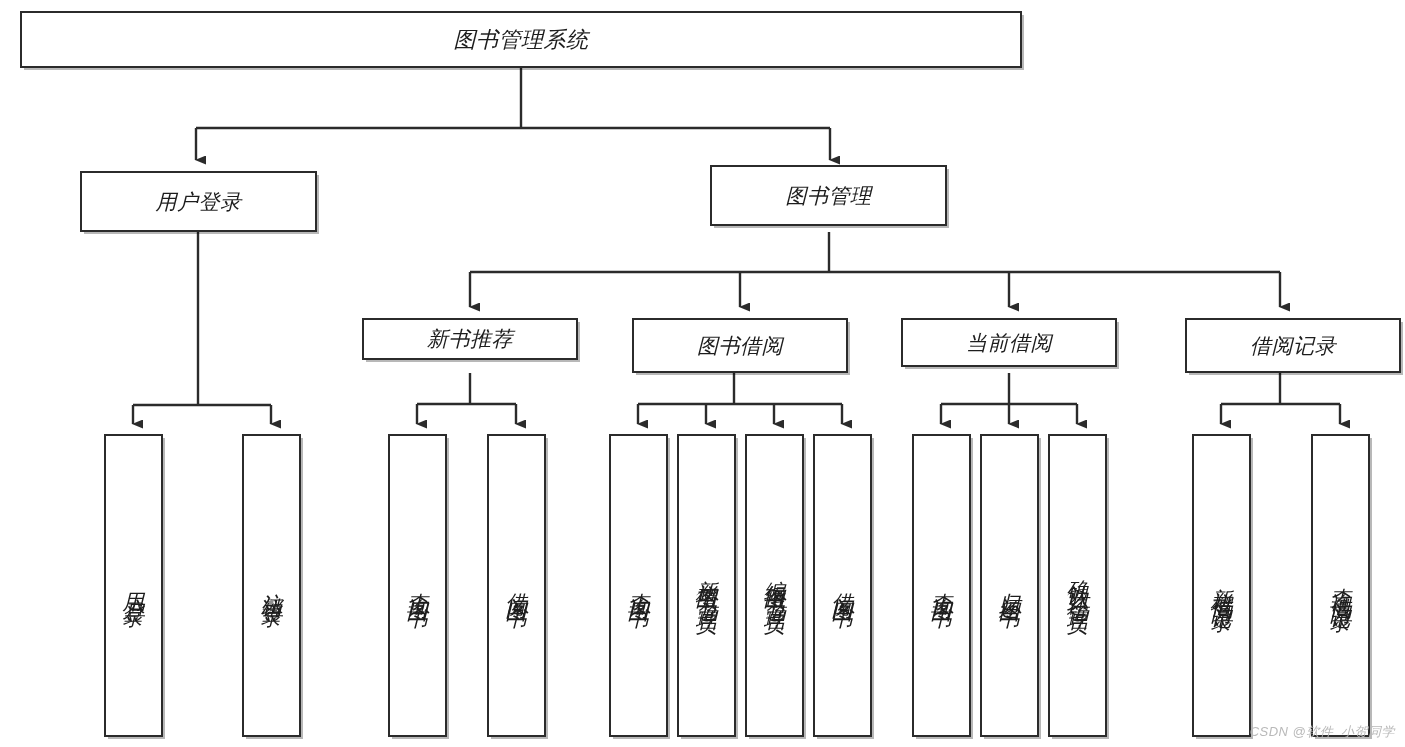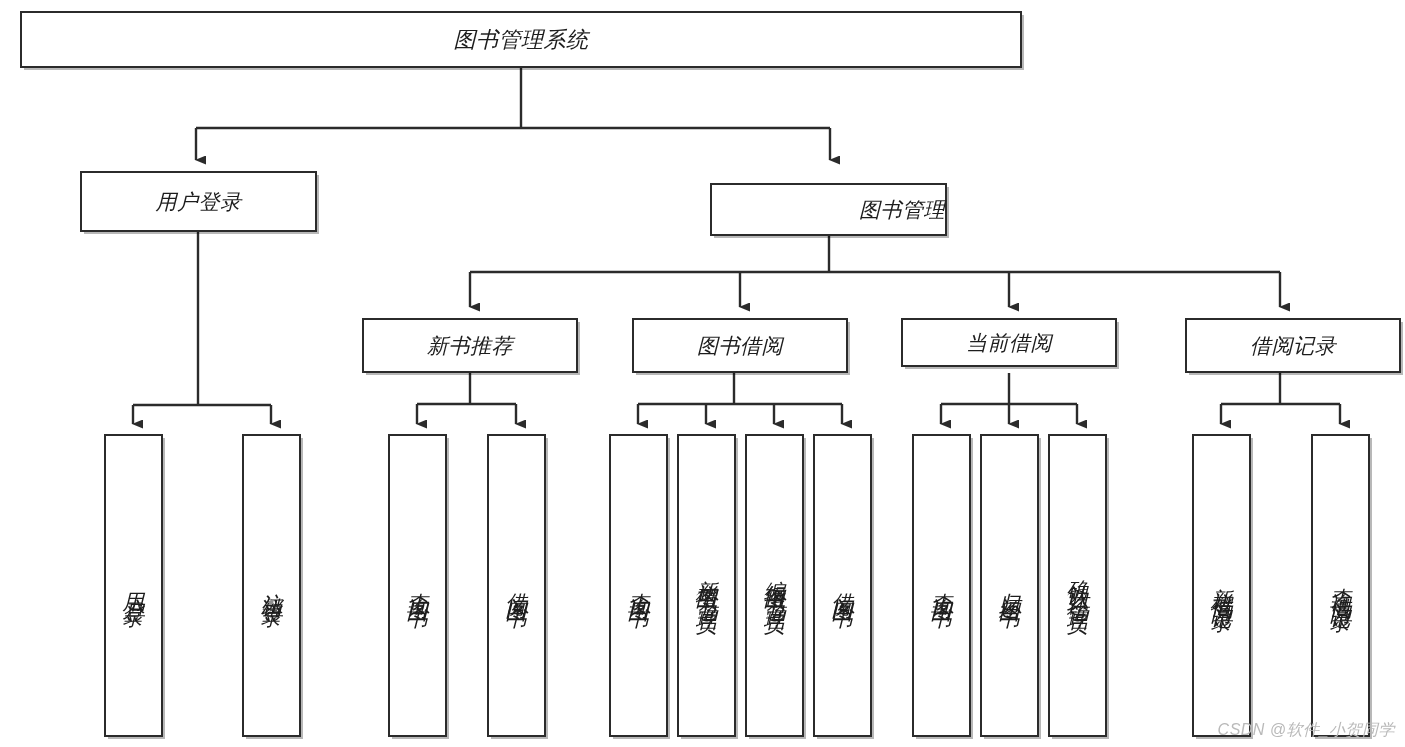--- a/index.html
+++ b/index.html
@@ -14,21 +14,21 @@
   .root .lbl{font-size:22px;}
   .leaf{border-width:2px;}
   .leaf .lbl{
       writing-mode:vertical-rl;
       text-orientation:upright;
       font-size:21px;
       letter-spacing:5px;
       line-height:1;
       white-space:nowrap;
   }
-  .watermark{position:absolute;right:10px;bottom:6px;font-size:16px;color:#b9b9b9;
+  .watermark{position:absolute;right:10px;bottom:6px;font-size:13px;color:#b9b9b9;
              letter-spacing:.5px;white-space:nowrap;text-align:right;}
 </style>
 </head>
 <body>
 
 <div id="canvas">
 
   <svg id="wires" viewBox="0 0 1405 747" xmlns="http://www.w3.org/2000/svg">
     <defs>
       <marker id="arw" markerWidth="9" markerHeight="11" refX="4.5" refY="10" orient="auto" markerUnits="userSpaceOnUse">
@@ -79,25 +79,25 @@
     </g>
   </svg>
 
   <div class="node root" style="left:20px;top:11px;width:1002px;height:57px;">
     <span class="lbl">图书管理系统</span>
   </div>
 
   <div class="node h-node" style="left:80px;top:171px;width:237px;height:61px;">
     <span class="lbl">用户登录</span>
   </div>
-  <div class="node h-node" style="left:710px;top:183px;width:237px;height:53px;justify-content:flex-end;">
+  <div class="node h-node" style="left:710px;top:165px;width:237px;height:61px;">
     <span class="lbl">图书管理</span>
   </div>
 
-  <div class="node h-node" style="left:362px;top:318px;width:216px;height:55px;">
+  <div class="node h-node" style="left:362px;top:318px;width:216px;height:42px;">
     <span class="lbl">新书推荐</span>
   </div>
   <div class="node h-node" style="left:632px;top:318px;width:216px;height:55px;">
     <span class="lbl">图书借阅</span>
   </div>
   <div class="node h-node" style="left:901px;top:318px;width:216px;height:49px;">
     <span class="lbl">当前借阅</span>
   </div>
   <div class="node h-node" style="left:1172px;top:318px;width:216px;height:55px;margin-left:13px;">
     <span class="lbl">借阅记录</span>

